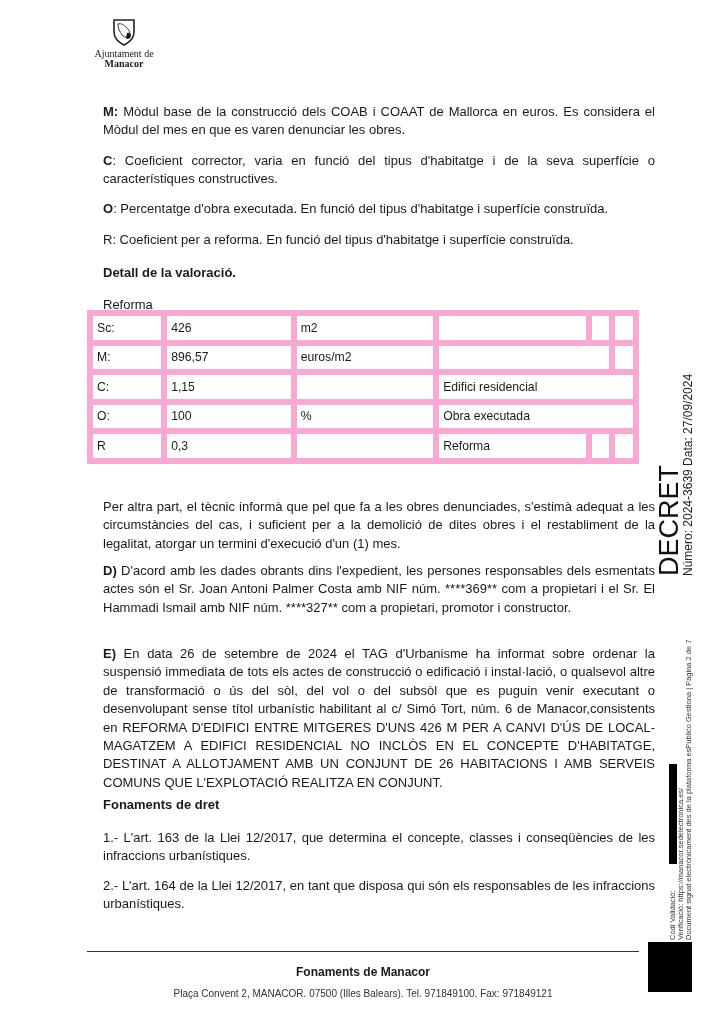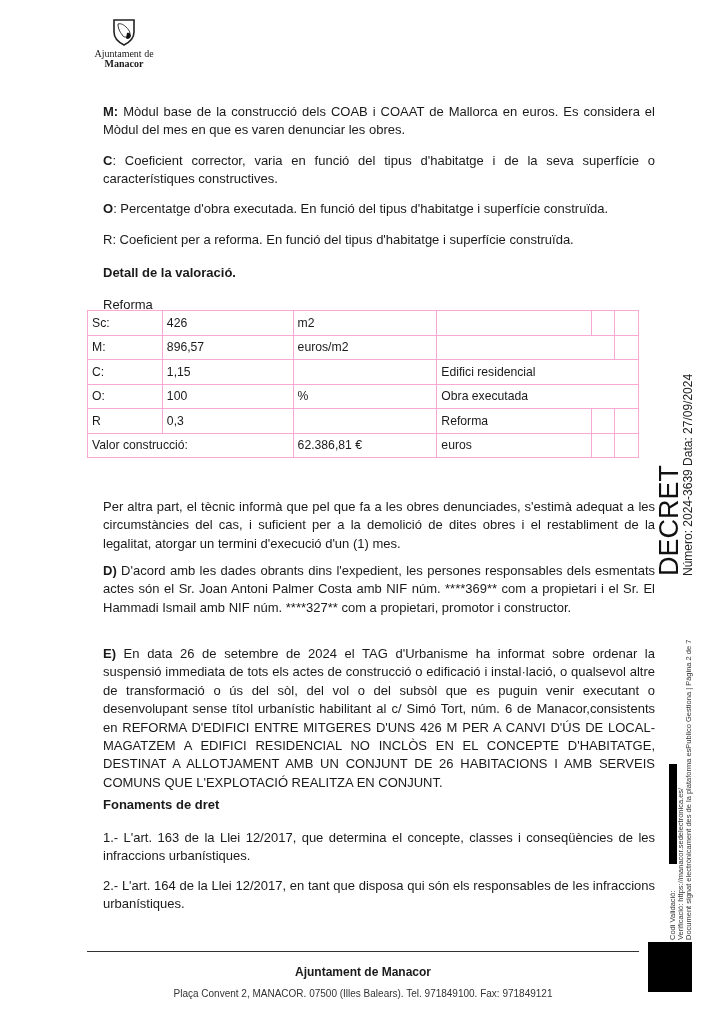--- a/index.html
+++ b/index.html
@@ -6,21 +6,21 @@
   body { width: 725px; height: 1024px; position: relative; overflow: hidden;
          font-family: "Liberation Sans", sans-serif; color: #1a1a1a; }
   .logo { position: absolute; left: 84px; top: 18px; width: 80px; text-align: center; }
   .logo svg { display: block; margin: 0 auto; }
   .logo .l1 { font-family: "Liberation Serif", serif; font-size: 10px; line-height: 11px; margin-top: 2px; white-space: nowrap; }
   .logo .l2 { font-family: "Liberation Serif", serif; font-size: 10px; line-height: 10px; font-weight: bold; }
   .p { position: absolute; left: 87px; width: 552px; font-size: 13px; line-height: 18.4px; text-align: justify; margin: 16px; }
   .p b { font-weight: bold; }
   .heading { font-weight: bold; }
   table.val { position: absolute; left: 87px; top: 310px; border-collapse: collapse; width: 552px; font-size: 12.2px; }
-  table.val td { border: 1px solid #f9a8d4; height: 23.5px; padding: 0 0 0 4px; vertical-align: middle; }
+  table.val td { border: 6px solid #f9a8d4; height: 23.5px; padding: 0 0 0 4px; vertical-align: middle; }
   .footer-rule { position: absolute; left: 87px; top: 951px; width: 552px; height: 1px; background: #333; }
   .footer-title { position: absolute; left: 87px; top: 965px; width: 552px; text-align: center; font-size: 12px; font-weight: bold; }
   .footer-addr { position: absolute; left: 87px; top: 988px; width: 552px; text-align: center; font-size: 10px; color: #333; }
   .side { position: absolute; transform-origin: 0 0; transform: rotate(-90deg); white-space: nowrap; }
   .decret { left: 654px; top: 576px; font-size: 27px; font-weight: normal; letter-spacing: 0px; color: #111; }
   .numdata { left: 681px; top: 576px; font-size: 12px; color: #222; }
   .codi { left: 669px; top: 940px; font-size: 7.5px; line-height: 8px; color: #333; }
   .redact-bar { position: absolute; left: 669px; top: 764px; width: 8px; height: 100px; background: #000; }
   .redact-bar2 { position: absolute; left: 648px; top: 942px; width: 44px; height: 4px; background: #000; }
   .qr-block { position: absolute; left: 648px; top: 946px; width: 44px; height: 46px; background: #000; }
@@ -84,27 +84,20 @@
     <td colspan="3">Obra executada</td>
   </tr>
   <tr>
     <td>R</td>
     <td>0,3</td>
     <td></td>
     <td>Reforma</td>
     <td></td>
     <td></td>
   </tr>
-  <tr>
-    <td colspan="2">Valor construcció:</td>
-    <td>62.386,81 €</td>
-    <td>euros</td>
-    <td></td>
-    <td></td>
-  </tr>
 </tbody>
   </table>
 
 <p class="p" style="top:482px;">Per altra part, el tècnic informà que pel que fa a les obres denunciades, s'estimà adequat a les circumstàncies del cas, i suficient per a la demolició de dites obres i el restabliment de la legalitat, atorgar un termini d'execució d'un (1) mes.</p>
 <p class="p" style="top:546px;"><b>D)</b><span> D'acord amb les dades obrants dins l'expedient, les persones responsables dels esmentats actes són el Sr. Joan Antoni Palmer Costa amb NIF núm. ****369** com a propietari i el Sr. El Hammadi Ismail amb NIF núm. ****327** com a propietari, promotor i constructor.</span></p>
 <p class="p" style="top:629px;"><b>E)</b><span> En data 26 de setembre de 2024 el TAG d'Urbanisme ha informat sobre ordenar la suspensió immediata de tots els actes de construcció o edificació i instal·lació, o qualsevol altre de transformació o ús del sòl, del vol o del subsòl que es puguin venir executant o desenvolupant sense títol urbanístic habilitant al c/ Simó Tort, núm. 6 de Manacor,consistents en REFORMA D'EDIFICI ENTRE MITGERES D'UNS 426 M PER A CANVI D'ÚS DE LOCAL-MAGATZEM A EDIFICI RESIDENCIAL NO INCLÒS EN EL CONCEPTE D'HABITATGE, DESTINAT A ALLOTJAMENT AMB UN CONJUNT DE 26 HABITACIONS I AMB SERVEIS COMUNS QUE L'EXPLOTACIÓ REALITZA EN CONJUNT.</span></p>
 
 <p class="p heading" style="top:780px;">Fonaments de dret</p>
 <p class="p" style="top:813px;">1.- L'art. 163 de la Llei 12/2017, que determina el concepte, classes i conseqüències de les infraccions urbanístiques.</p>
 <p class="p" style="top:861px;">2.- L'art. 164 de la Llei 12/2017, en tant que disposa qui són els responsables de les infraccions urbanístiques.</p>
@@ -114,14 +107,14 @@
 <div class="side codi">
   <div>Codi Validació:</div>
   <div>Verificació: https://manacor.sedelectronica.es/</div>
   <div>Document signat electrònicament des de la plataforma esPublico Gestiona | Pàgina 2 de 7</div>
 </div>
 <div class="redact-bar"></div>
 <div class="redact-bar2"></div>
 <div class="qr-block"></div>
 
 <div class="footer-rule"></div>
-<div class="footer-title">Ajuntament de Manacor</div>
+<div class="footer-title">Fonaments de Manacor</div>
 <div class="footer-addr">Plaça Convent 2, MANACOR. 07500 (Illes Balears). Tel. 971849100. Fax: 971849121</div>
 
 </body></html>

